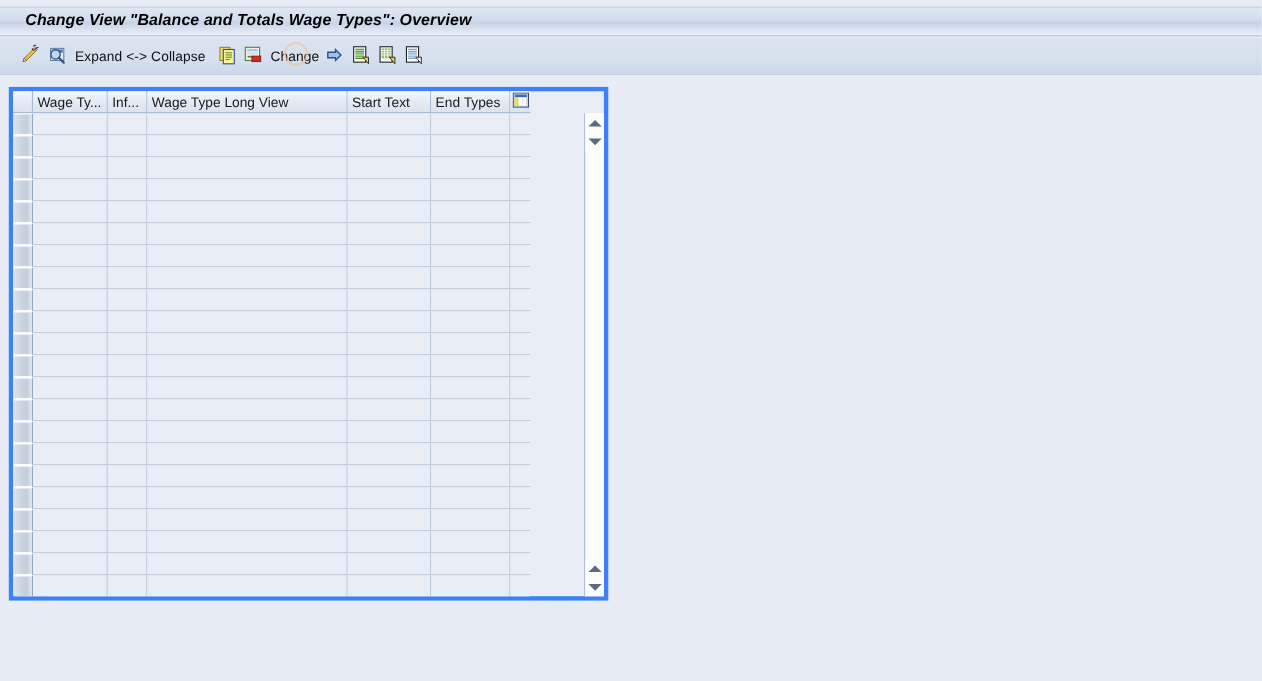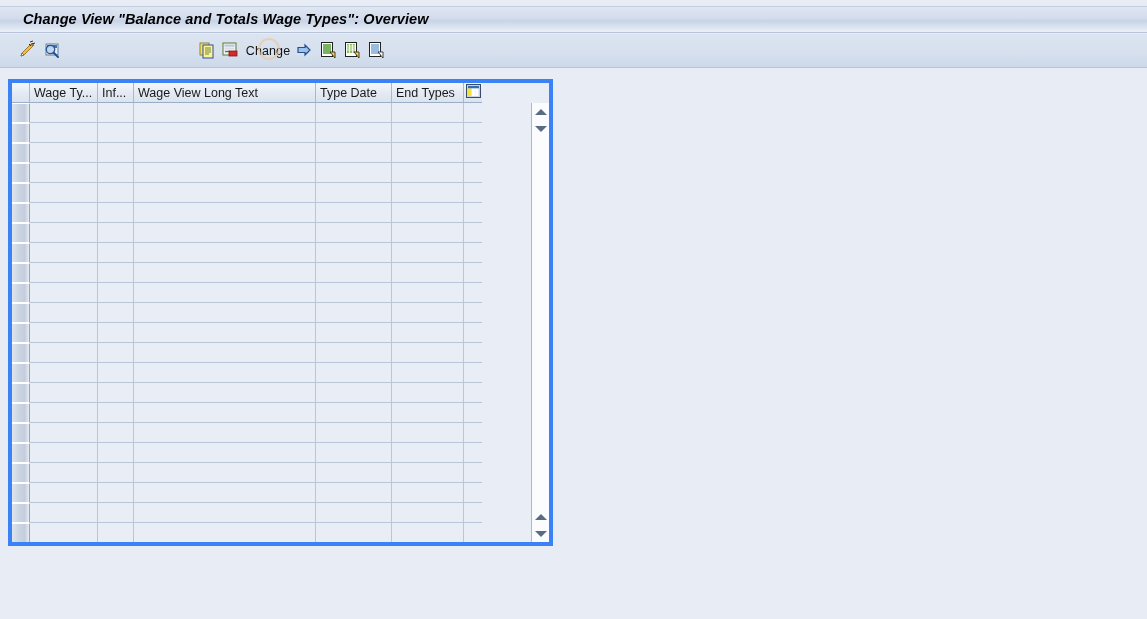--- a/index.html
+++ b/index.html
@@ -208,20 +208,23 @@
     <span class="icon-box">
       <svg width="20" height="20" viewBox="0 0 20 20">
         <rect x="4" y="4" width="12" height="11" fill="#e8eef6" stroke="#6b7f99" stroke-width="1"></rect>
         <rect x="5" y="5" width="10" height="3" fill="#3f76b8"></rect>
         <circle cx="8.5" cy="9.5" r="4.2" fill="#bcd7f2" stroke="#24518c" stroke-width="1.3" opacity="0.95"></circle>
         <path d="M11.5 12.5 L16 17" stroke="#24518c" stroke-width="2" stroke-linecap="round"></path>
       </svg>
     </span>
   </div>
 
+  <div class="tb-item" style="left:65px;width:125px;">
+    <span class="tb-label">Expand &lt;-&gt; Collapse</span>
+  </div>
 
   <div class="tb-item" style="left:196px;width:22px;">
     <span class="icon-box">
       <svg width="18" height="18" viewBox="0 0 18 18">
         <rect x="2" y="2" width="9" height="12" fill="#f2e06a" stroke="#8a7c22" stroke-width="0.9"></rect>
         <rect x="5" y="4" width="10" height="13" fill="#fbf39a" stroke="#2d4f9e" stroke-width="1"></rect>
         <path d="M7 7 H13 M7 9 H13 M7 11 H13 M7 13 H11" stroke="#5d7d2c" stroke-width="0.9"></path>
       </svg>
     </span>
   </div>
@@ -285,22 +288,22 @@
 <div class="watermark">
   <div class="wm-circle"></div>
 </div>
 
 <div class="table-wrap">
 
   <div class="thead">
     <div class="th corner" style="width:18px;"></div>
     <div class="th" style="width:68px;">Wage Ty...</div>
     <div class="th" style="width:36px;">Inf...</div>
-    <div class="th" style="width:182px;">Wage View Long Text</div>
-    <div class="th" style="width:76px;">Type Date</div>
+    <div class="th" style="width:182px;">Wage Type Long View</div>
+    <div class="th" style="width:76px;">Start Text</div>
     <div class="th" style="width:72px;">End Types</div>
     <div class="th icon-cell" style="width:18px;">
       <span class="icon-box">
         <svg width="15" height="14" viewBox="0 0 15 14">
           <rect x="0.5" y="0.5" width="14" height="13" fill="#c9d3e2" stroke="#3a4b63" stroke-width="1"></rect>
           <rect x="2" y="2" width="11" height="2.3" fill="#2f6fb5"></rect>
           <rect x="2" y="4.6" width="3.3" height="7.4" fill="#f3e23a"></rect>
           <rect x="5.6" y="4.6" width="3.3" height="7.4" fill="#ffffff"></rect>
           <rect x="9.2" y="4.6" width="3.3" height="7.4" fill="#ffffff"></rect>
         </svg>

